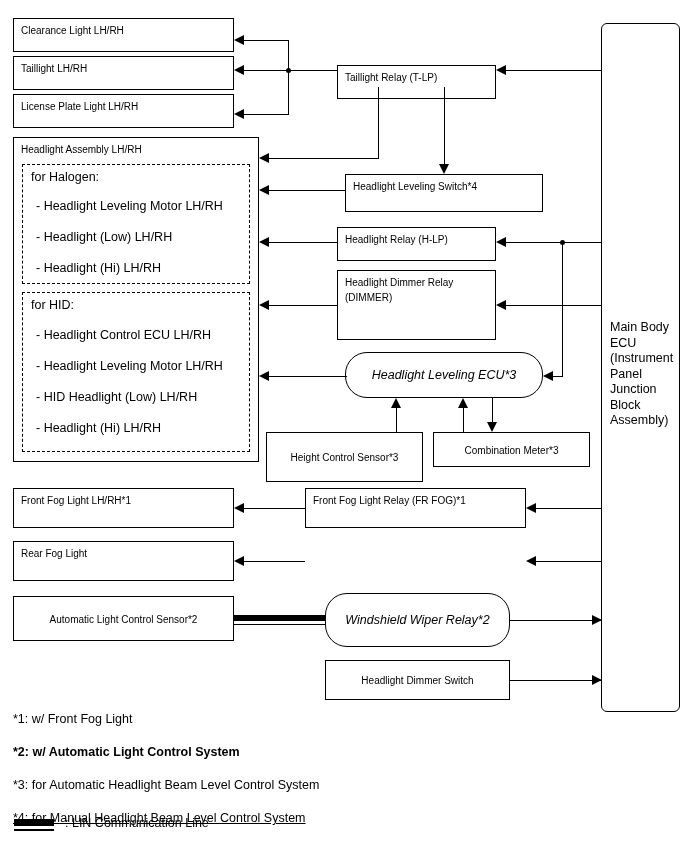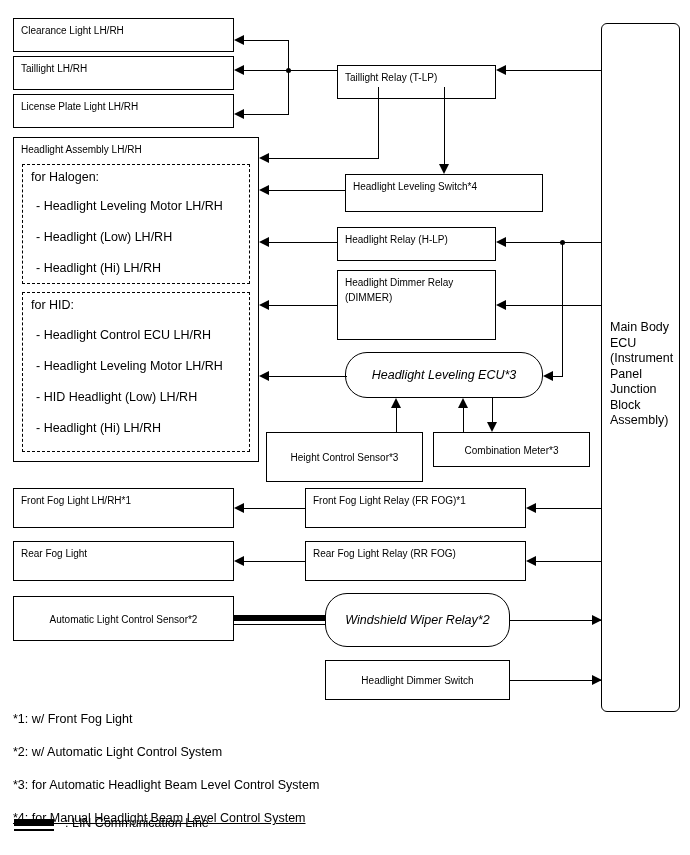--- a/index.html
+++ b/index.html
@@ -112,23 +112,20 @@
   <div class="box" style="left:13px;top:541px;width:221px;height:40px;">
     <span class="lbl">Rear Fog Light</span>
   </div>
   <div class="box center" style="left:13px;top:596px;width:221px;height:45px;">
     <span class="lbl">Automatic Light Control Sensor*2</span>
   </div>
 
   <div class="box" style="left:305px;top:488px;width:221px;height:40px;">
     <span class="lbl">Front Fog Light Relay (FR FOG)*1</span>
   </div>
-  <div class="box" style="left:305px;top:541px;width:221px;height:40px;">
-    <span class="lbl">Rear Fog Light Relay (RR FOG)</span>
-  </div>
   <div class="rbox" style="left:325px;top:593px;width:185px;height:54px;">
     <span class="lbl">Windshield Wiper Relay*2</span>
   </div>
   <div class="box center" style="left:325px;top:660px;width:185px;height:40px;">
     <span class="lbl">Headlight Dimmer Switch</span>
   </div>
 
   <div class="hline" style="left:506px;top:70px;width:95px;"></div>
   <div class="arw arw-l" style="left:496px;top:65px;"></div>
 
@@ -198,21 +195,21 @@
   <div class="lin" style="left:234px;top:615px;width:92px;"></div>
   <div class="linthin" style="left:234px;top:624px;width:92px;"></div>
 
   <div class="hline" style="left:510px;top:620px;width:91px;"></div>
   <div class="arw arw-r" style="left:592px;top:615px;"></div>
 
   <div class="hline" style="left:510px;top:680px;width:91px;"></div>
   <div class="arw arw-r" style="left:592px;top:675px;"></div>
 
   <span class="note" style="left:13px;top:712px;">*1: w/ Front Fog Light</span>
-  <span class="note" style="left:13px;top:745px;">*2: w/ Automatic Light Control System</span>
+  <span class="note" style="left:13px;top:745px;font-weight:bold;">*2: w/ Automatic Light Control System</span>
   <span class="note" style="left:13px;top:778px;">*3: for Automatic Headlight Beam Level Control System</span>
   <span class="note" style="left:13px;top:811px;text-decoration:underline;">*4: for Manual Headlight Beam Level Control System</span>
 
   <div class="legend-sw" style="left:14px;top:819px;width:40px;height:7px;"></div>
   <div class="legend-sw-thin" style="left:14px;top:829px;width:40px;height:2px;"></div>
   <span class="note" style="left:65px;top:816px;">: LIN Communication Line</span>
 
 </div>
 
 </body></html>

